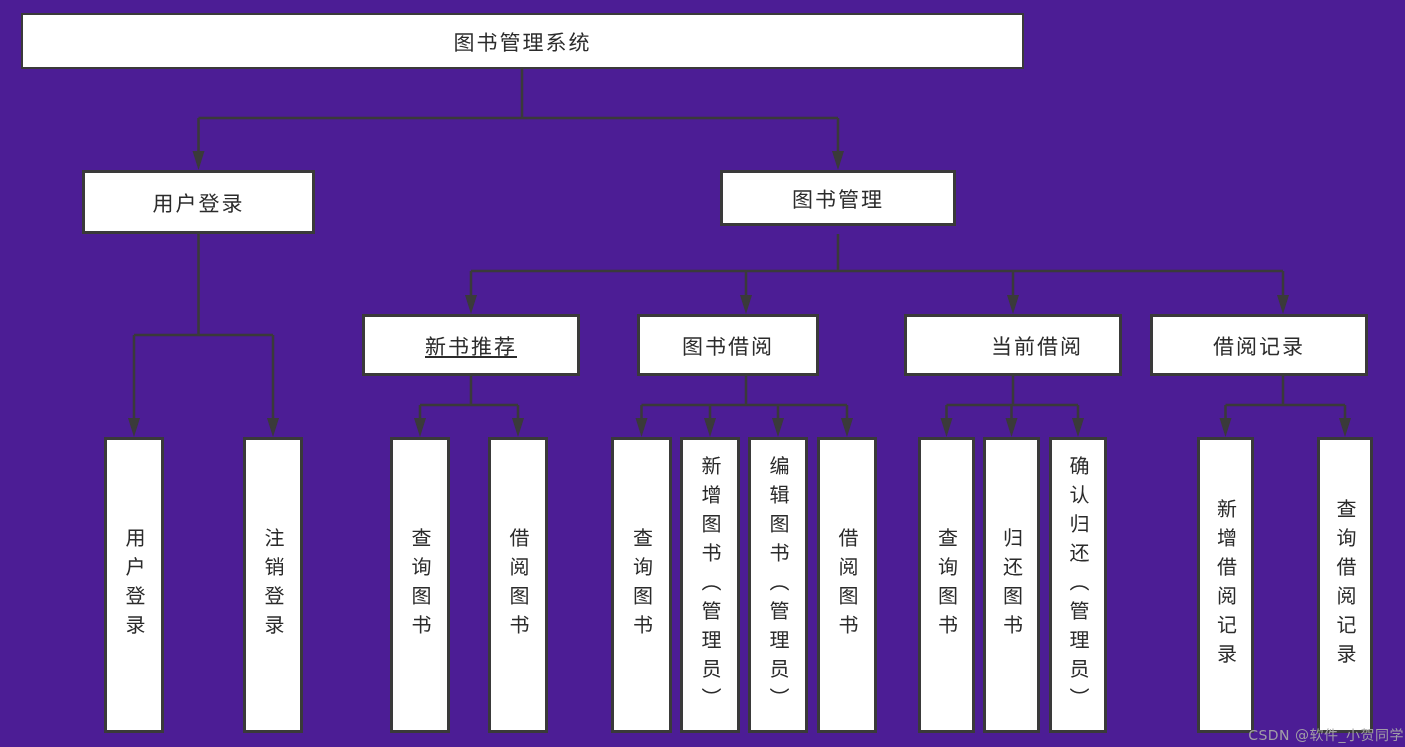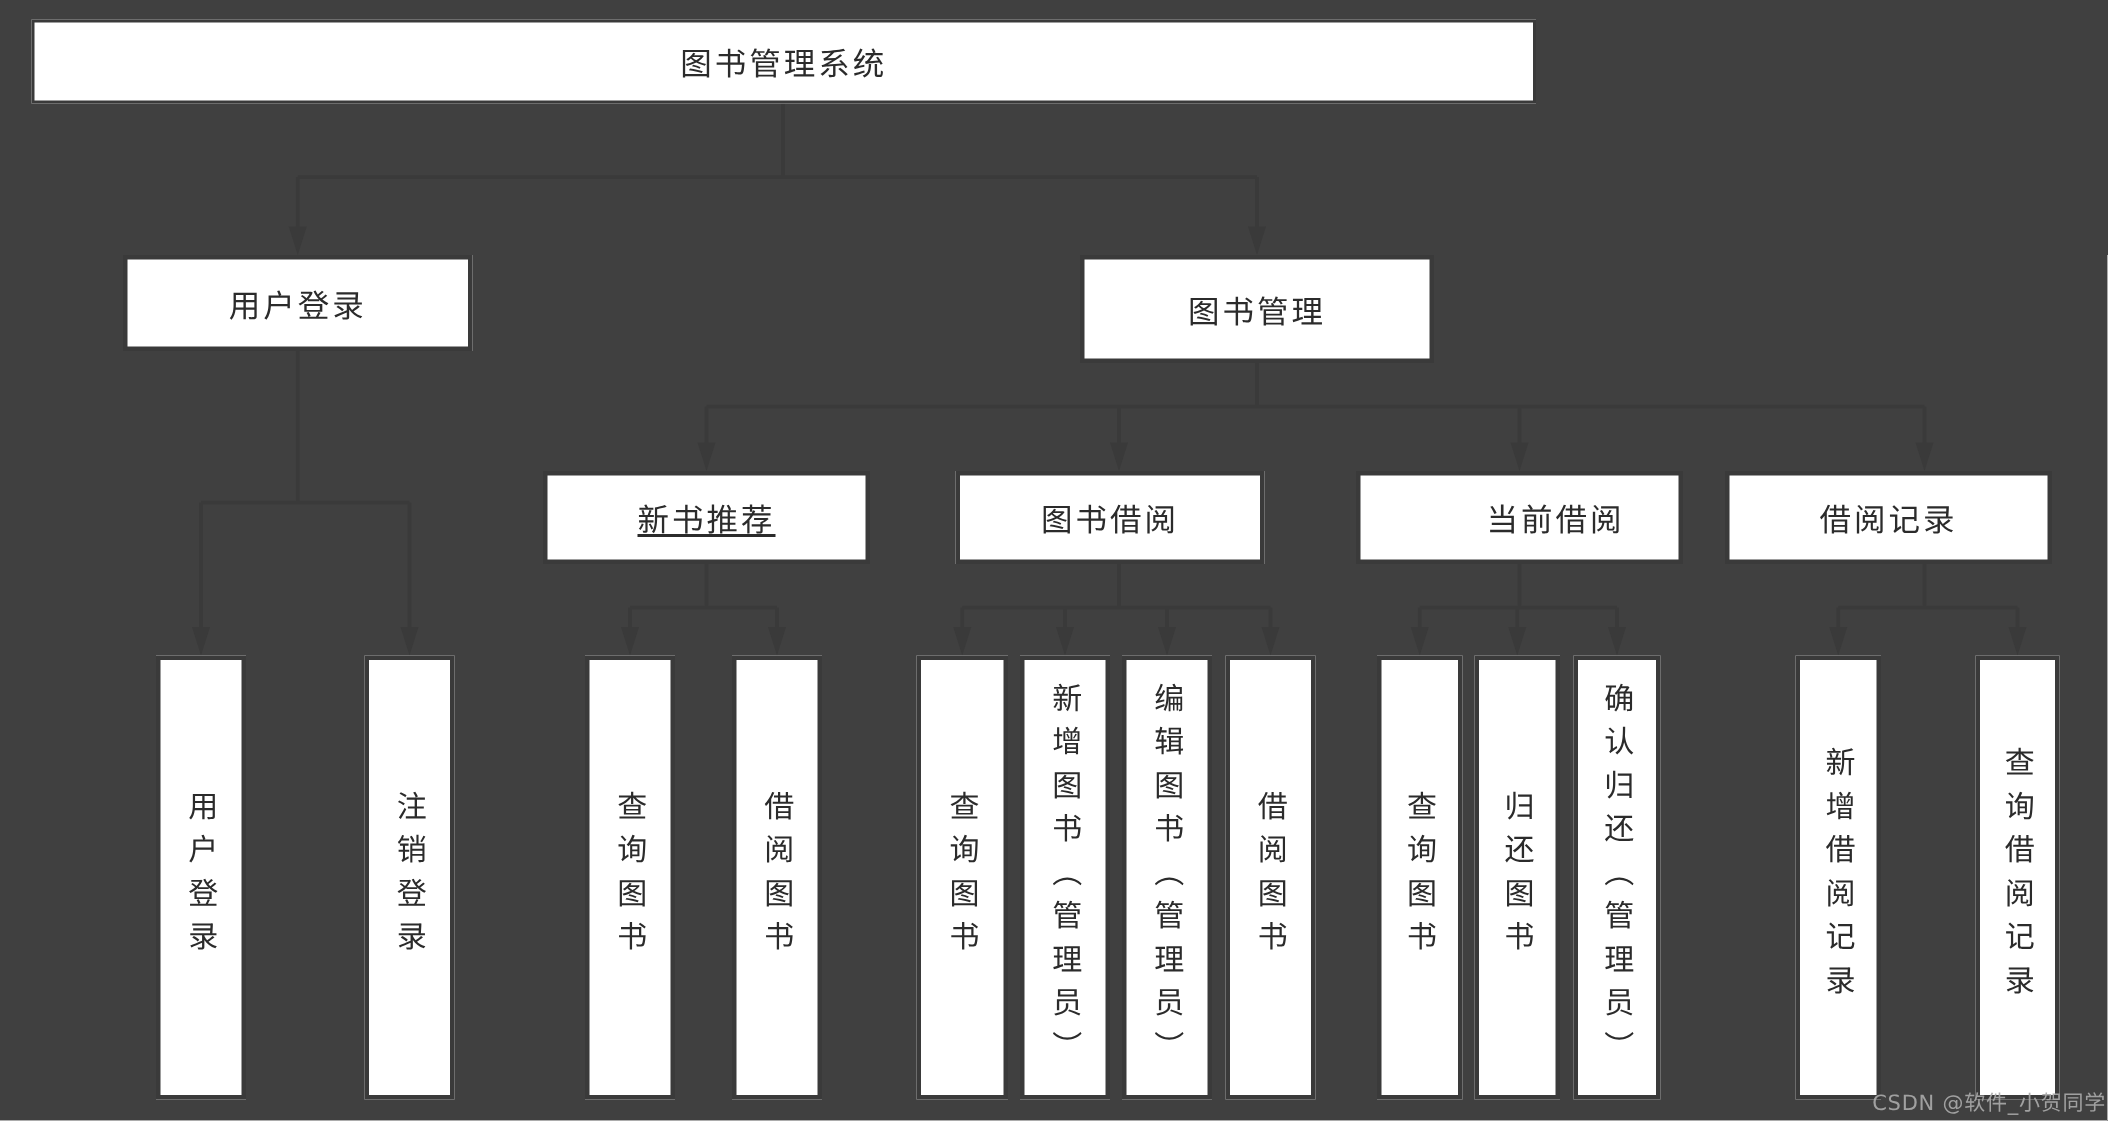--- a/index.html
+++ b/index.html
@@ -1,19 +1,19 @@
 <!DOCTYPE html>
 <html lang="zh-CN"><head>
 <meta charset="utf-8">
 <style>
   html,body{margin:0;padding:0;background:#ffffff;}
   #canvas{
     position:relative;
     width:1405px;height:747px;
-    background:#404040;
+    background:#4c1d95;
     font-family:"DejaVu Sans","Liberation Sans",sans-serif;
     overflow:hidden;
   }
   #wires{position:absolute;left:0;top:0;width:1405px;height:747px;}
   .hnode{
     position:absolute;
     background:#ffffff;
     border:3px solid #3a3a3a;
     box-sizing:border-box;
     display:flex;align-items:center;justify-content:center;
@@ -72,28 +72,28 @@
              M1339 418 H1351 L1345 437 Z"></path>
   </svg>
 
   <div class="hnode root" style="left:21px;top:13px;width:1003px;height:56px;">
     <span>图书管理系统</span>
   </div>
 
   <div class="hnode" style="left:82px;top:170px;width:233px;height:64px;">
     <span>用户登录</span>
   </div>
-  <div class="hnode" style="left:720px;top:170px;width:236px;height:72px;">
+  <div class="hnode" style="left:720px;top:170px;width:236px;height:56px;">
     <span>图书管理</span>
   </div>
 
   <div class="hnode" style="left:362px;top:314px;width:218px;height:62px;text-decoration:underline;">
     <span>新书推荐</span>
   </div>
-  <div class="hnode" style="left:637px;top:314px;width:206px;height:62px;">
+  <div class="hnode" style="left:637px;top:314px;width:182px;height:62px;">
     <span>图书借阅</span>
   </div>
   <div class="hnode" style="left:904px;top:314px;width:218px;height:62px;padding-left:48px;">
     <span>当前借阅</span>
   </div>
   <div class="hnode" style="left:1150px;top:314px;width:218px;height:62px;">
     <span>借阅记录</span>
   </div>
 
   <div class="vnode" style="left:104px;width:60px;">

